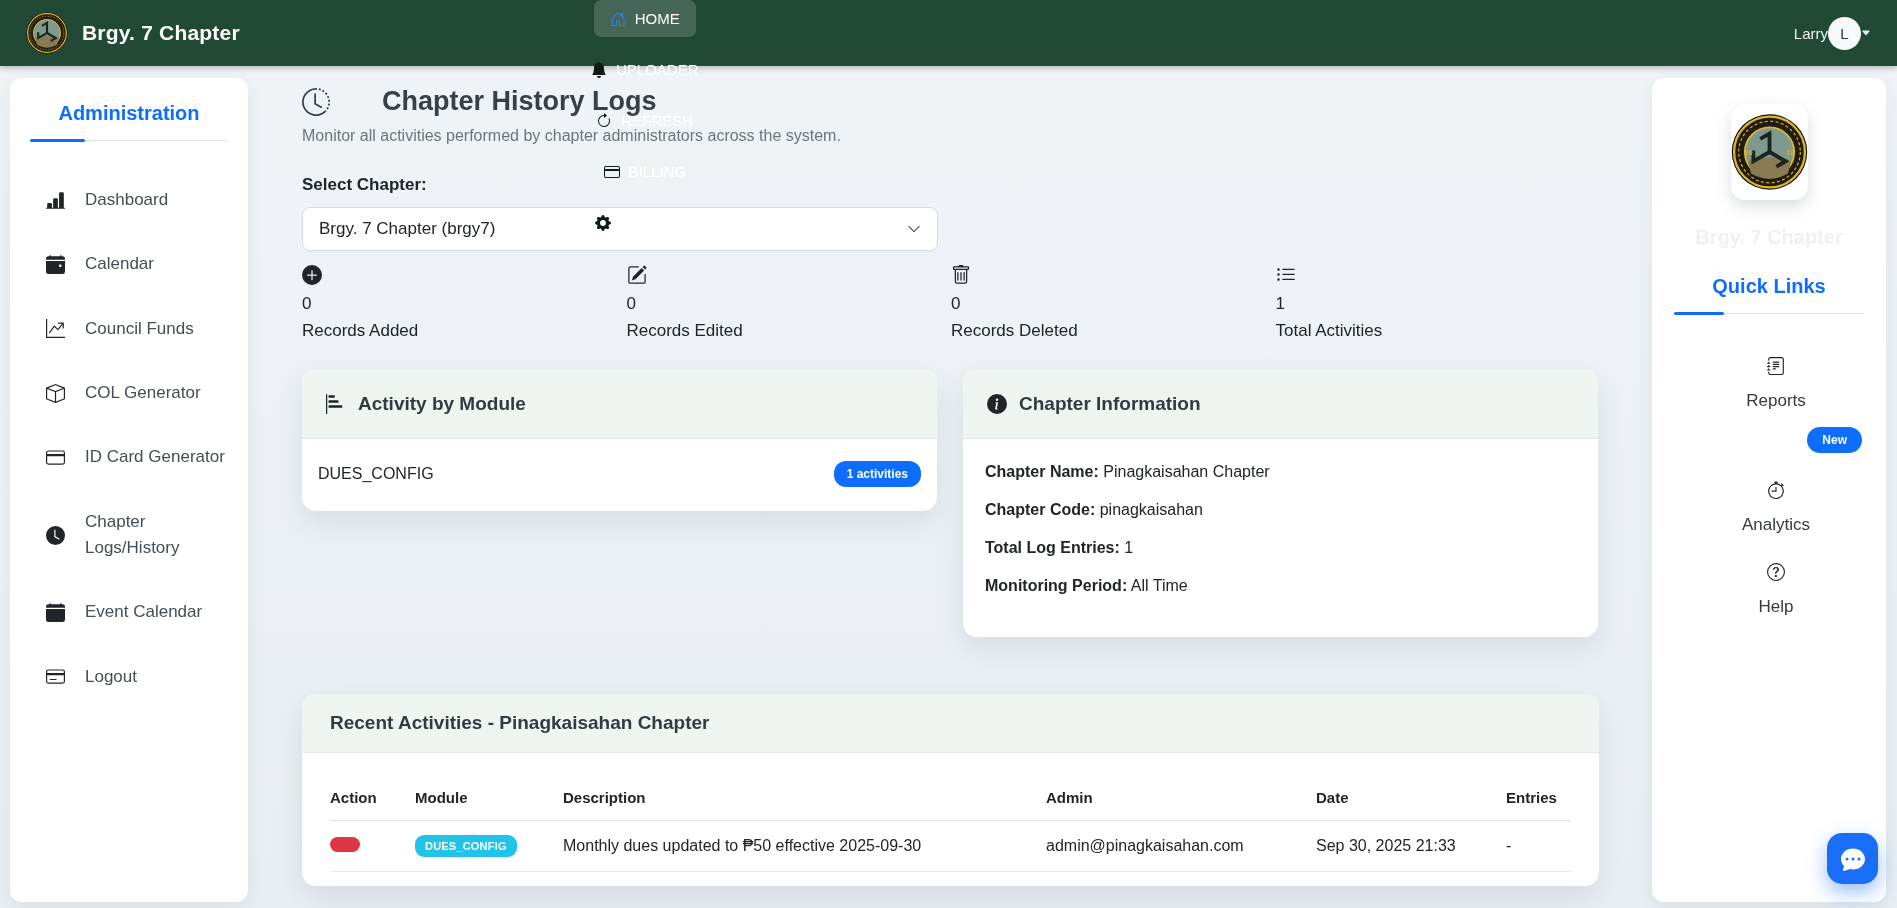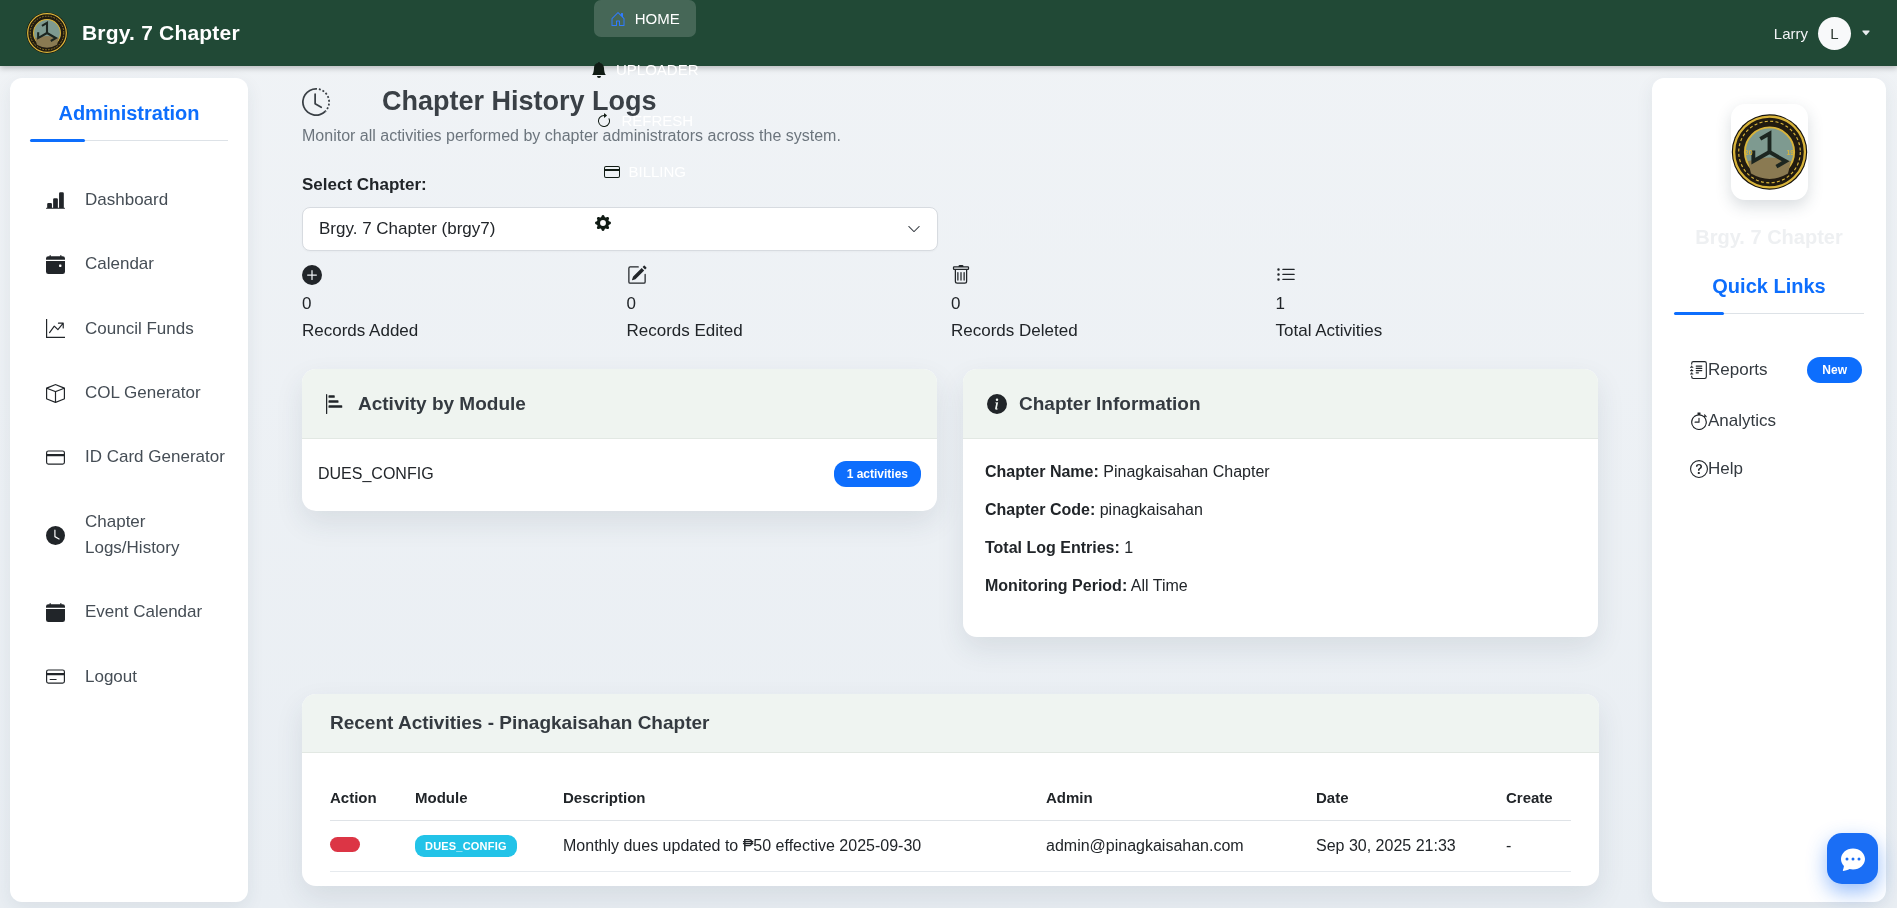--- a/index.html
+++ b/index.html
@@ -20,21 +20,21 @@
   .brand-logo { width:42px; height:42px; border-radius:50%; overflow:hidden; flex:0 0 auto; }
   .brand-title { color:#fff; font-size:21px; font-weight:bold; letter-spacing:.2px; }
   .nav-center { position:absolute; left:575px; top:0; height:66px; display:flex; align-items:center; gap:14px;flex-direction:column; }
   .nav-item {
     display:flex; align-items:center; gap:9px; padding:10px 16px; border-radius:7px;
     color:#fff; font-size:15px; cursor:pointer; white-space:nowrap;
   }
   .nav-item.active { background:rgba(255,255,255,.17); }
   .nav-ic { width:16px; height:16px; color:#101b14; }
   .nav-ic.blue { color:#2f7bff; }
-  .nav-user { margin-left:auto; display:flex; align-items:center; gap:10px; cursor:pointer; }
+  .nav-user { margin-left:auto; display:flex; align-items:center; cursor:pointer; }
   .nav-user-name { color:#f1f3f5; font-size:15px; }
   .avatar {
     width:33px; height:33px; border-radius:50%; background:#f8f9fa; color:#2f3a33;
     display:flex; align-items:center; justify-content:center; font-size:15px;
   }
   .caret { width:10px; height:10px; color:#e9ecef; }
 
   
   .layout { display:flex; height:842px; }
 
@@ -127,21 +127,21 @@
   .logo-tile {
     width:77px; height:96px; margin:26px auto 0 auto; background:#fff; border-radius:14px;
     box-shadow:0 6px 16px rgba(40,60,80,.18); display:flex; align-items:center; justify-content:center;
   }
   .right-chapter-name { margin-top:26px; text-align:center; font-size:20px; font-weight:bold; color:#eef0f2; }
   .ql-title { margin-top:26px; text-align:center; color:#0d6efd; font-size:20px; font-weight:bold; }
   .ql-underline { position:relative; margin:14px 22px 0 22px; height:3px; }
   .ql-underline .gray { position:absolute; left:0; right:0; top:1px; height:1px; background:#dde2e7; }
   .ql-underline .blue { position:absolute; left:0; top:0; width:50px; height:3px; background:#0d6efd; border-radius:2px; }
   .ql-list { padding:28px 0 0 0; }
-  .ql-item { display:flex; align-items:center; padding:14px 24px 14px 38px; font-size:17px; color:#343a40; cursor:pointer; }
+  .ql-item { display:flex; align-items:center; gap:16px; padding:14px 24px 14px 38px; font-size:17px; color:#343a40; cursor:pointer;flex-direction:column; }
   .ql-ic { width:18px; height:18px; color:#212529; flex:0 0 auto; }
   .badge-new { margin-left:auto; background:#0d6efd; color:#fff; font-size:12px; font-weight:bold; padding:6px 15px; border-radius:14px; }
 
   
   .chat-fab {
     position:fixed; right:19px; bottom:24px; width:51px; height:51px; border-radius:15px;
     background:#1a6ef5; display:flex; align-items:center; justify-content:center;
     box-shadow:0 8px 20px rgba(26,110,245,.45); cursor:pointer;
   }
   .chat-ic { width:24px; height:24px; color:#fff; }
@@ -359,21 +359,21 @@
       <div class="recent-head">Recent Activities - Pinagkaisahan Chapter</div>
       <div class="recent-body">
         <table class="log">
           <thead>
             <tr>
               <th class="col-action">Action</th>
               <th class="col-module">Module</th>
               <th class="col-desc">Description</th>
               <th class="col-admin">Admin</th>
               <th class="col-date">Date</th>
-              <th>Create</th>
+              <th>Entries</th>
             </tr>
           </thead>
           <tbody>
             <tr>
               <td><span class="badge-red"></span></td>
               <td><span class="badge-cyan">DUES_CONFIG</span></td>
               <td>Monthly dues updated to ₱50 effective 2025-09-30</td>
               <td>admin@pinagkaisahan.com</td>
               <td>Sep 30, 2025 21:33</td>
               <td>-</td>

